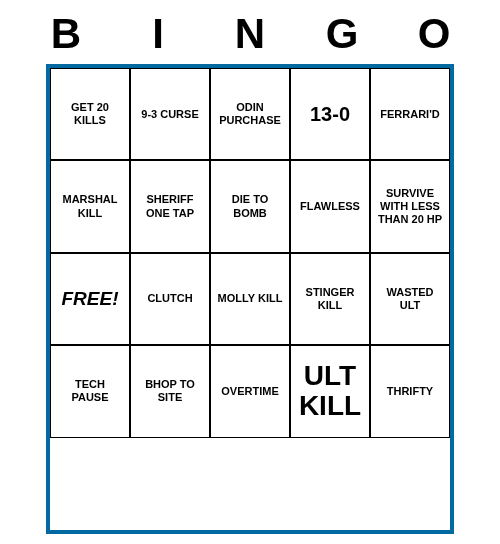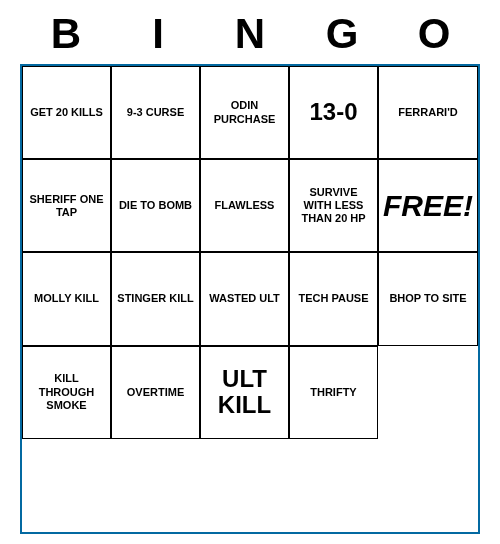--- a/index.html
+++ b/index.html
@@ -31,52 +31,52 @@
       font-weight: bold;
       width: 60px;
       text-align: center;
       font-family: Arial, sans-serif;
     }
 
     .bingo-grid {
       display: grid;
       grid-template-columns: repeat(5, 1fr);
       grid-template-rows: repeat(5, 1fr);
-      width: 460px;
+      width: 408px;
       height: 470px;
-      border: 2px solid #0369a1;
+      border: 4px solid #0369a1;
     }
 
     .bingo-cell {
       border: 1px solid #000;
       display: flex;
       align-items: center;
       justify-content: center;
       text-align: center;
       padding: 4px;
       font-size: 11px;
       font-weight: bold;
       text-transform: uppercase;
       line-height: 1.2;
     }
 
     .bingo-cell.free {
-      font-size: 30px;
+      font-size: 19px;
       font-style: italic;
       font-weight: bold;
       text-align: center;
     }
 
     .bingo-cell.large-text {
-      font-size: 24px;
+      font-size: 20px;
       font-weight: bold;
     }
 
     .bingo-cell.ult-kill {
-      font-size: 24px;
+      font-size: 28px;
       font-weight: bold;
       line-height: 1.1;
     }
   </style>
 </head>
 <body>
 
 <div class="bingo-title">
 <span>B</span>
     <span>I</span>
@@ -84,27 +84,28 @@
     <span>G</span>
     <span>O</span>
   </div>
 
 <div class="bingo-grid">
 <div class="bingo-cell">GET 20 KILLS</div>
     <div class="bingo-cell">9-3 CURSE</div>
     <div class="bingo-cell">ODIN PURCHASE</div>
     <div class="bingo-cell large-text">13-0</div>
     <div class="bingo-cell">FERRARI'D</div>
+    <div class="bingo-cell">MARSHAL KILL</div>
     <div class="bingo-cell">SHERIFF ONE TAP</div>
     <div class="bingo-cell">DIE TO BOMB</div>
     <div class="bingo-cell">FLAWLESS</div>
     <div class="bingo-cell">SURVIVE WITH LESS THAN 20 HP</div>
     <div class="bingo-cell free">Free!</div>
+    <div class="bingo-cell">CLUTCH</div>
     <div class="bingo-cell">MOLLY KILL</div>
     <div class="bingo-cell">STINGER KILL</div>
     <div class="bingo-cell">WASTED ULT</div>
     <div class="bingo-cell">TECH PAUSE</div>
     <div class="bingo-cell">BHOP TO SITE</div>
-    <div class="bingo-cell">KILL THROUGH SMOKE</div>
     <div class="bingo-cell">OVERTIME</div>
     <div class="bingo-cell ult-kill">ULT KILL</div>
     <div class="bingo-cell">THRIFTY</div>
   </div>
 
 </body></html>

